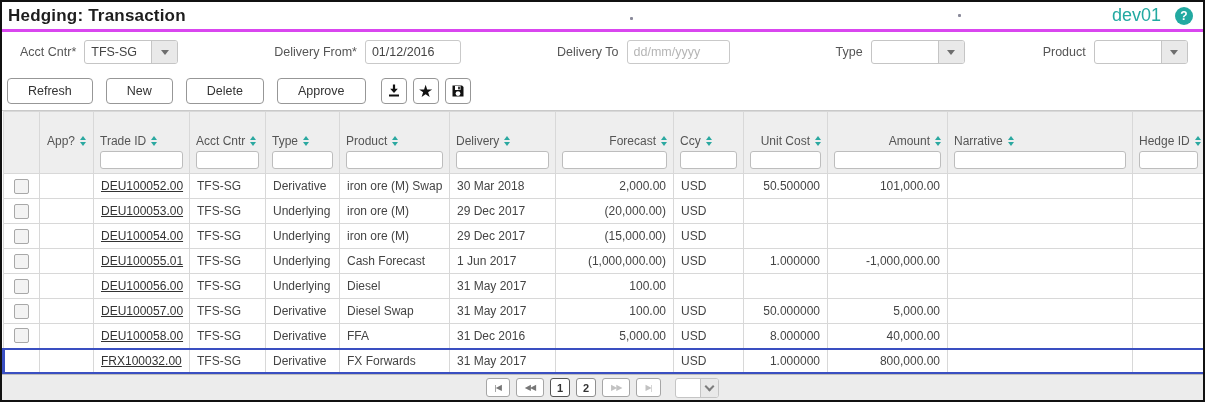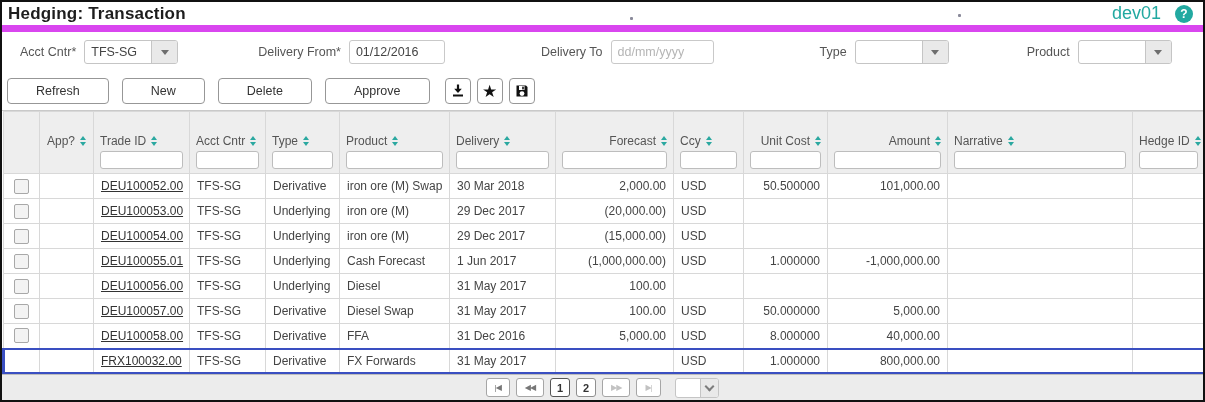--- a/index.html
+++ b/index.html
@@ -8,21 +8,21 @@
   .page {
     position:relative; width:1205px; height:402px;
     border:2px solid #111; background:#fff;
     display:flex; flex-direction:column; overflow:hidden;
   }
 
   
   .titlebar {
     position:relative; height:30px; flex:0 0 auto;
     display:flex; align-items:center; justify-content:space-between;
-    padding:0 10px 0 6px; border-bottom:7px solid #d946ef;
+    padding:0 10px 0 6px; border-bottom:3px solid #d946ef;
   }
   .page-title { font-size:17px; font-weight:bold; color:#1d1d1d; letter-spacing:.2px; }
   .titlebar-right { display:flex; align-items:center; gap:14px; }
   .env-label { color:#22a9a1; font-size:18px; }
   .help-icon {
     width:18px; height:18px; border-radius:50%; background:#22a9a1;
     color:#fff; font-size:12px; font-weight:bold;
     display:flex; align-items:center; justify-content:center; cursor:pointer;
   }
   .artifact-dot { position:absolute; width:3px; height:3px; background:#8a8a9a; border-radius:1px; }
@@ -49,21 +49,21 @@
   .combo-text { min-width:66px; padding:4px 6px; font-size:12.5px; color:#444; }
   .combo-arrow {
     width:26px; background:#e9e9e9; border-left:1px solid #c5c5c5;
     display:flex; align-items:center; justify-content:center;
   }
   .tri-down { width:0; height:0; border-left:4px solid transparent; border-right:4px solid transparent; border-top:5px solid #6e6e6e; }
 
   
   .toolbar { height:38px; flex:0 0 auto; display:flex; align-items:center; padding:0 5px; gap:13px; }
   .tb-btn {
-    height:26px; min-width:67px; padding:0 28px;
+    height:26px; min-width:67px; padding:0 20px;
     background:#fff; border:1px solid #979797; border-radius:4px;
     font-family:"Liberation Sans", sans-serif; font-size:12.5px; color:#333; cursor:pointer;
   }
   .icon-btn {
     width:26px; height:26px; background:#fff; border:1px solid #979797; border-radius:4px;
     display:flex; align-items:center; justify-content:center; cursor:pointer; padding:0;
   }
   .icon-btn + .icon-btn { margin-left:-7px; }
   .icon-btn svg { display:block; }
   .star-glyph { font-size:17px; color:#111; line-height:1; }
@@ -143,21 +143,21 @@
   <div class="filterbar">
     <div class="filter-group">
       <span class="filter-label">Acct Cntr*</span>
       <span class="combo">
         <span class="combo-text">TFS-SG</span>
         <span class="combo-arrow">
             <span class="tri-down"></span>
           </span>
       </span>
     </div>
-    <div class="filter-group" style="margin-left:64px;">
+    <div class="filter-group" style="margin-left:80px;">
       <span class="filter-label">Delivery From*</span>
       <input class="text-input" style="width: 96px;" value="01/12/2016">
     </div>
     <div class="filter-group" style="margin-left:80px;">
       <span class="filter-label">Delivery To</span>
       <input class="text-input" style="width: 103px;" placeholder="dd/mm/yyyy">
     </div>
     <div class="filter-group" style="margin-left:90px;">
       <span class="filter-label">Type</span>
       <span class="combo">

